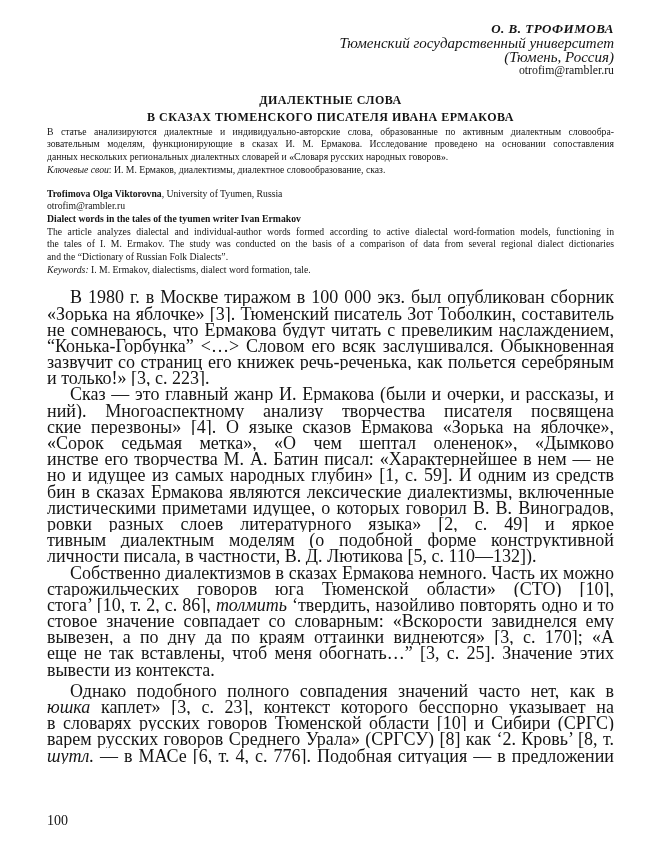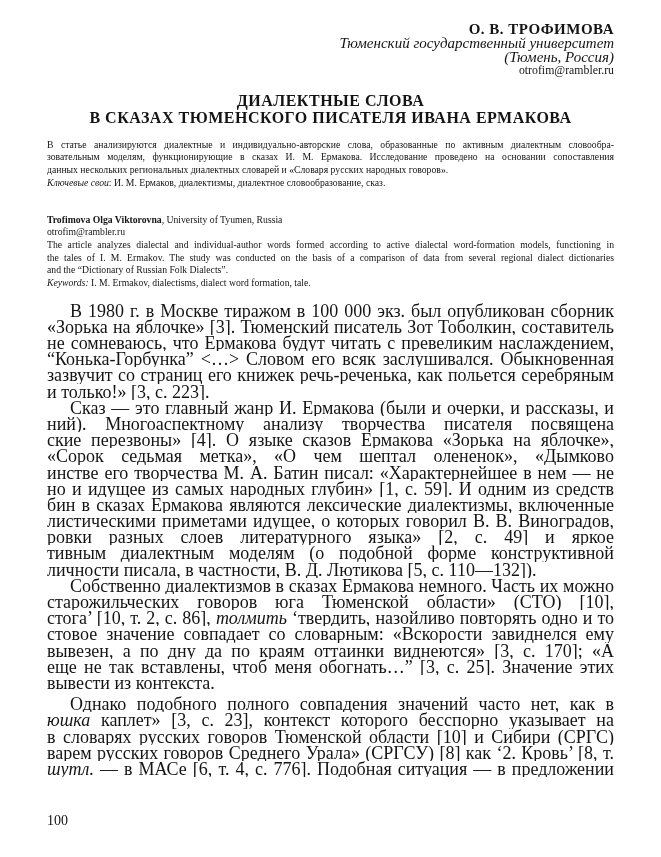--- a/index.html
+++ b/index.html
@@ -7,30 +7,30 @@
     width:661px; height:857px; background:#ffffff;
     font-family:"Liberation Serif","DejaVu Serif",serif;
     color:#141414;
     -webkit-font-smoothing:antialiased;
   }
   .page { position:relative; width:661px; height:857px; overflow:hidden; background:#fff; }
   .content { position:absolute; left:47px; top:21px; width:567px; }
 
   
   .hdr { text-align:right; }
-  .hdr .author { font-weight:bold; font-size:15px; line-height:16px; letter-spacing:0.5px; }
+  .hdr .author { font-weight:bold; font-size:13px; line-height:16px; letter-spacing:0.5px;font-style:italic; }
   .hdr .affil  { font-style:italic; font-size:15px; line-height:13.6px; }
   .hdr .email  { font-size:11.8px; line-height:13.6px; }
 
   
-  .ttl { margin-top:14px; text-align:center; font-weight:bold; font-size:16px;
+  .ttl { margin-top:14px; text-align:center; font-weight:bold; font-size:12px;
          line-height:17px; letter-spacing:0.5px; }
 
   
-  .abs { margin-top:13px; }
+  .abs { margin-top:0; }
   .abs-gap { height:11px; }
   .abs .line { font-size:9.7px; line-height:12.7px; height:12.7px; overflow:hidden; text-align:justify; }
 
   
   .bodytext { margin-top:13px; }
   .bodytext .line { font-size:18px; line-height:16.2px; height:16.2px; overflow:hidden; text-align:justify; }
 
   .line.just { text-align-last:justify; }
   .line.ind  { text-indent:23px; }
   .it { font-style:italic; }
@@ -59,20 +59,21 @@
     <div class="abs">
         <div class="line just">В статье анализируются диалектные и индивидуально-авторские слова, образованные по активным диалектным словообра-</div>
         <div class="line just">зовательным моделям, функционирующие в сказах И. М. Ермакова. Исследование проведено на основании сопоставления</div>
         <div class="line">данных нескольких региональных диалектных словарей и «Словаря русских народных говоров».</div>
         <div class="line"><span class="it">Ключевые свои</span>: И. М. Ермаков, диалектизмы, диалектное словообразование, сказ.</div>
       </div>
     <div class="abs-gap"></div>
     <div class="abs">
         <div class="line"><span class="bd">Trofimova Olga Viktorovna</span>, University of Tyumen, Russia</div>
         <div class="line">otrofim@rambler.ru</div>
+        <div class="line"><span class="bd">Dialect words in the tales of the tyumen writer Ivan Ermakov</span></div>
         <div class="line just">The article analyzes dialectal and individual-author words formed according to active dialectal word-formation models, functioning in</div>
         <div class="line just">the tales of I. M. Ermakov. The study was conducted on the basis of a comparison of data from several regional dialect dictionaries</div>
         <div class="line">and the “Dictionary of Russian Folk Dialects”.</div>
         <div class="line"><span class="it">Keywords:</span> I. M. Ermakov, dialectisms, dialect word formation, tale.</div>
       </div>
 
     <div class="bodytext">
         <div class="para">
           <div class="line just ind">В 1980 г. в Москве тиражом в 100 000 экз. был опубликован сборник сказов тюменца И. М. Ермакова</div>
           <div class="line just">«Зорька на яблочке» [3]. Тюменский писатель Зот Тоболкин, составитель сборника, писал: «Я-то ничуть</div>

